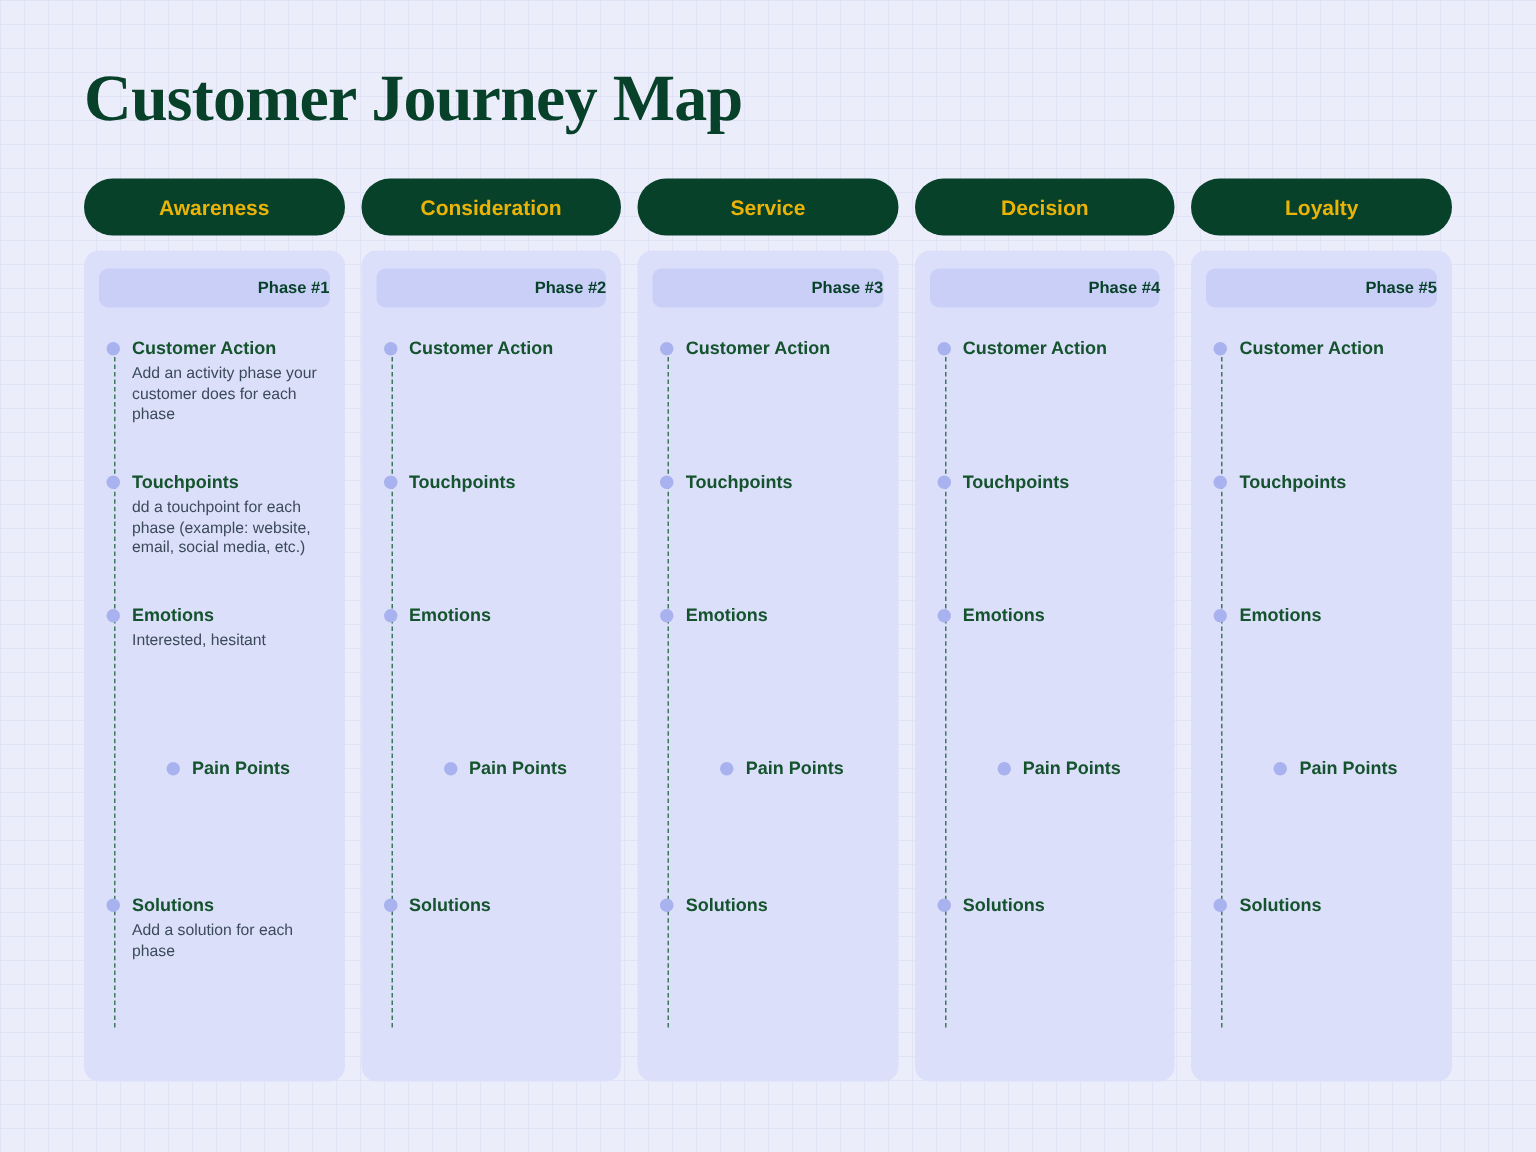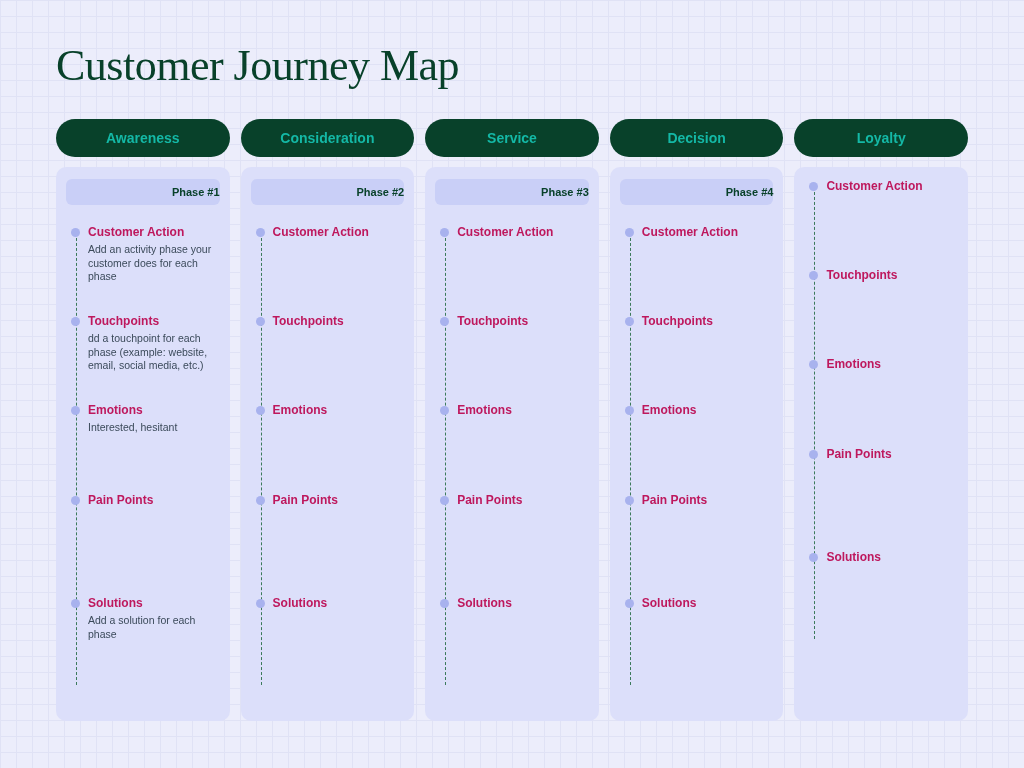--- a/index.html
+++ b/index.html
@@ -9,30 +9,30 @@
     background-color: #ecedfb;
     background-image:
       linear-gradient(#e0e2f5 1px, transparent 1px),
       linear-gradient(90deg, #e0e2f5 1px, transparent 1px);
     background-size: 16px 16px;
     padding: 40px 56px 28px 56px;
   }
   .title {
     font-family: Georgia, "Times New Roman", serif;
     font-size: 44px;
-    font-weight: 400;
+    font-weight: 700;
     color: #08412a;
     letter-spacing: -0.5px;
     margin-bottom: 28px;
   }
   .stages-row { display: flex; gap: 11px; margin-bottom: 10px; }
   .stage-header {
     flex: 1;
     background: #08412a;
-    color: #14b8a6;
+    color: #eab308;
     font-weight: 700;
     font-size: 14px;
     text-align: center;
     padding: 11px 0;
     border-radius: 20px;
   }
   .columns-row { display: flex; gap: 11px; }
   .col {
     flex: 1;
     background: #dcdffa;
@@ -69,33 +69,33 @@
   .item .dot {
     position: absolute;
     left: -17px; top: 3px;
     width: 9px; height: 9px;
     border-radius: 50%;
     background: #a8b2ee;
   }
   .item .heading {
     font-size: 12px;
     font-weight: 700;
-    color: #be185d;
+    color: #14532d;
     margin-bottom: 4px;
   }
   .item .desc {
     font-size: 10.5px;
     line-height: 1.3;
     color: #3b4a5a;
     padding-right: 4px;
   }
   .pos0 { top: 0px; }
   .pos1 { top: 89px; }
   .pos2 { top: 178px; }
-  .pos3 { top: 268px; }
+  .pos3 { top: 280px; margin-left: 40px; }
   .pos4 { top: 371px; }
 </style>
 </head>
 <body>
 
 <h1 class="title">Customer Journey Map</h1>
 
 <div class="stages-row">
   <div class="stage-header">Awareness</div>
   <div class="stage-header">Consideration</div>
@@ -208,20 +208,21 @@
           <div class="heading">Pain Points</div>
         </div>
       <div class="item pos4">
           <span class="dot"></span>
           <div class="heading">Solutions</div>
         </div>
     </div>
   </div>
 
   <div class="col">
+    <div class="phase-label">Phase #5</div>
     <div class="track">
       <div class="item pos0">
           <span class="dot"></span>
           <div class="heading">Customer Action</div>
         </div>
       <div class="item pos1">
           <span class="dot"></span>
           <div class="heading">Touchpoints</div>
         </div>
       <div class="item pos2">

